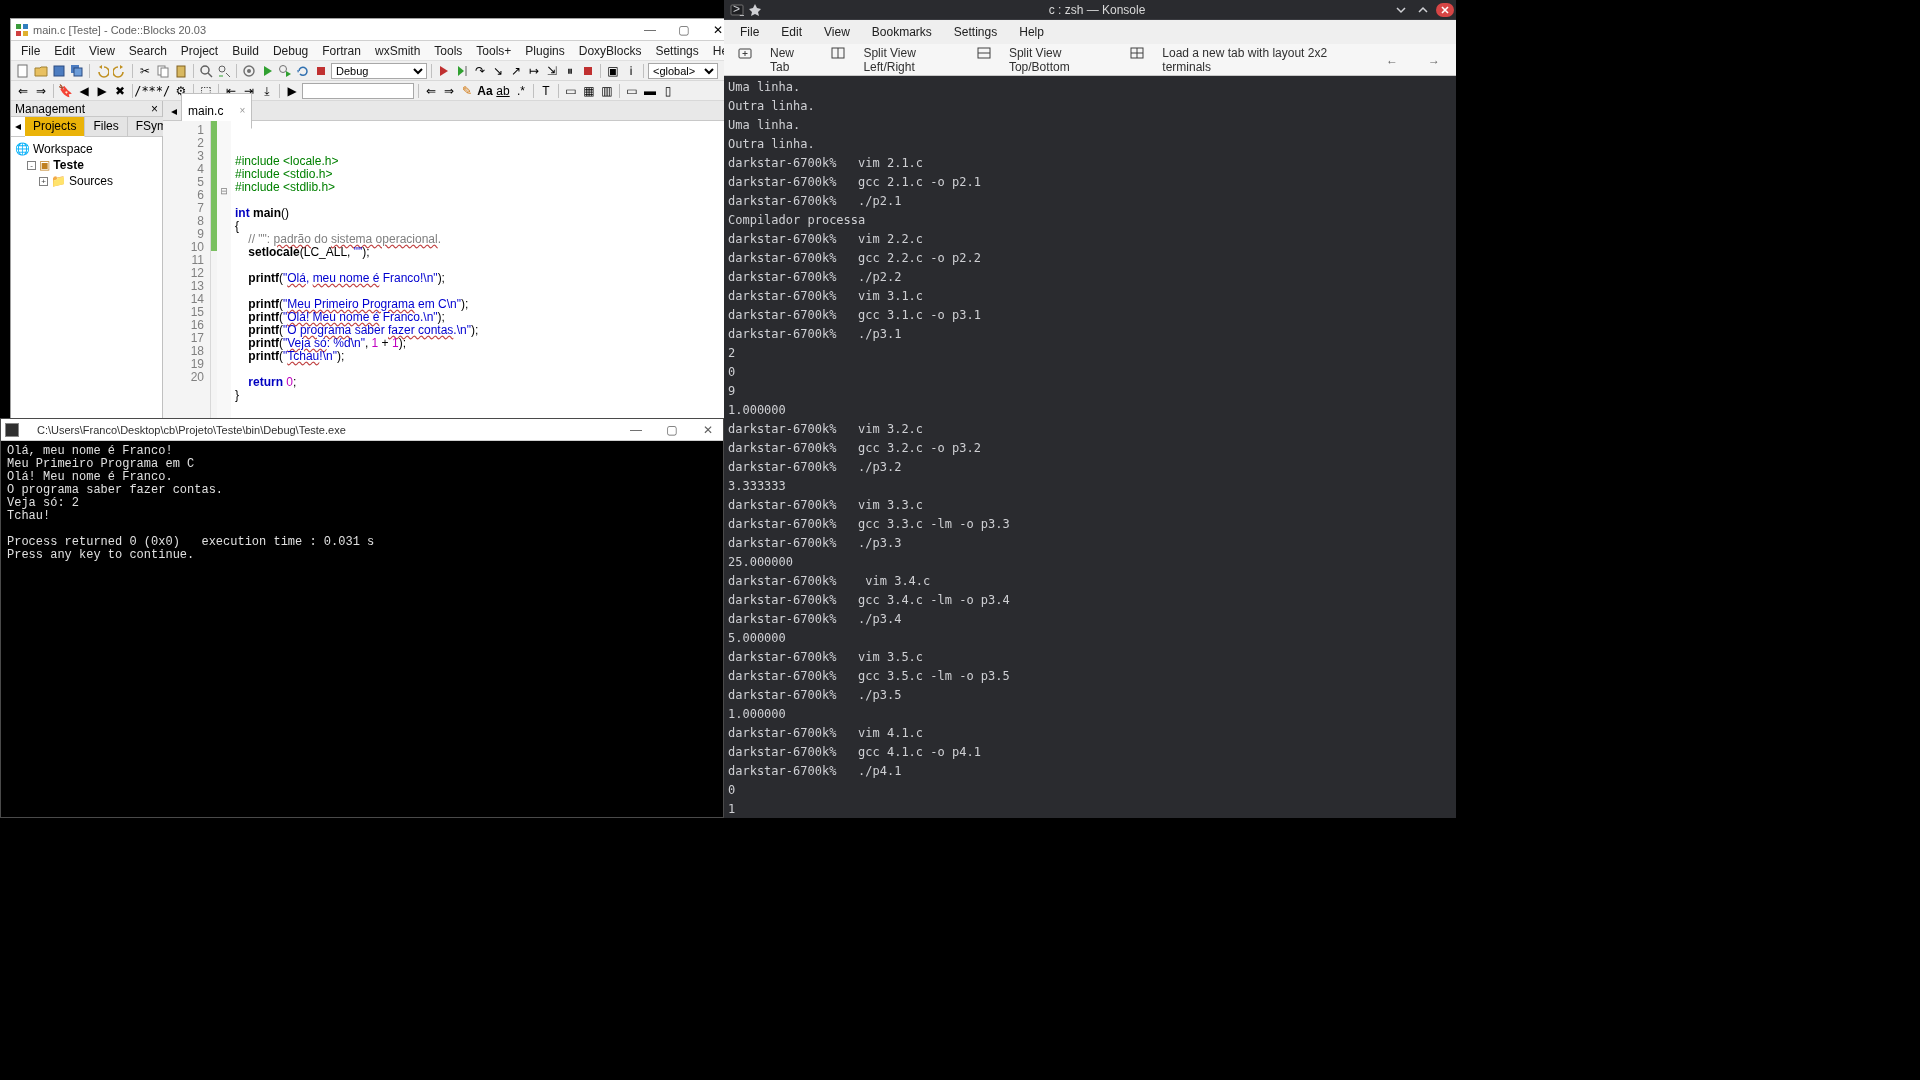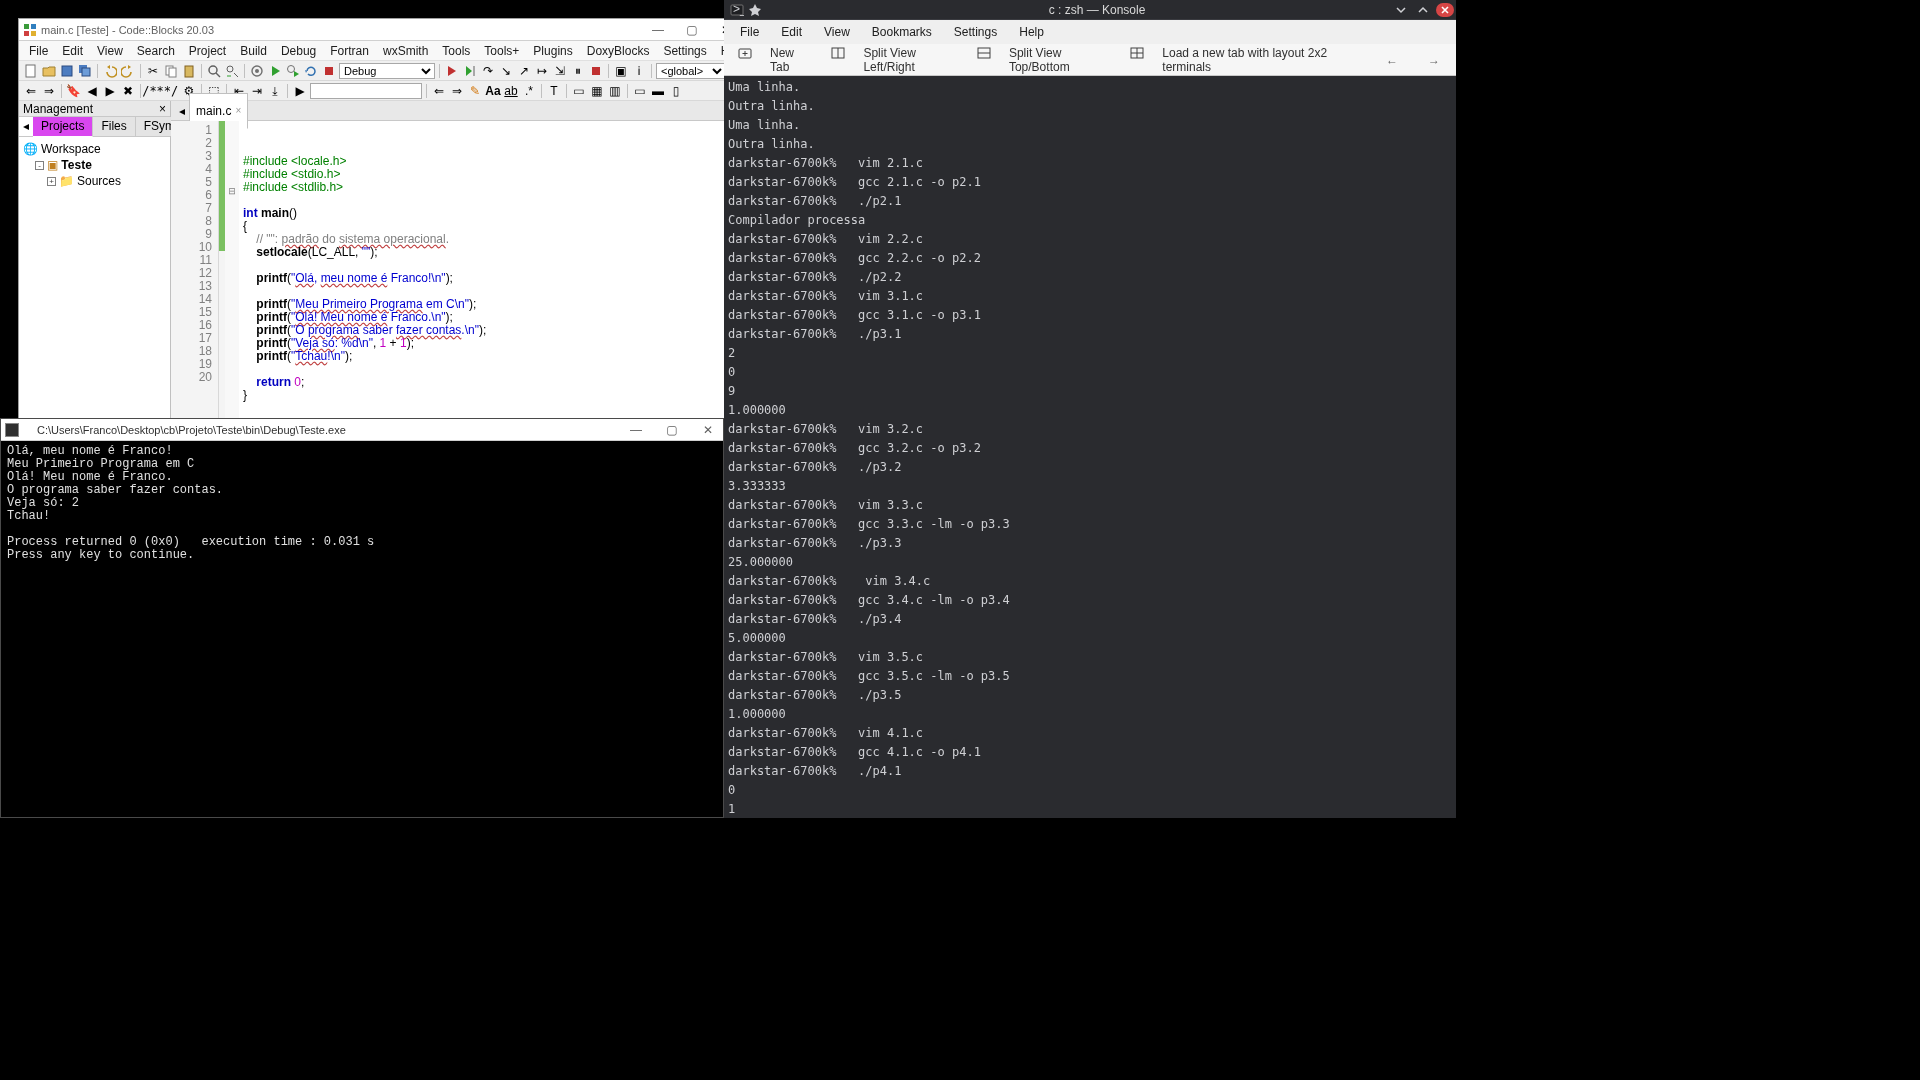--- a/index.html
+++ b/index.html
@@ -1,47 +1,47 @@
 <!DOCTYPE html>
 <html><head>
 <meta charset="utf-8">
 <style>
 * { margin:0; padding:0; box-sizing:border-box; font-family: "Segoe UI", Tahoma, sans-serif; font-size:12px; }
 body { width:1920px; height:1080px; background:#000; overflow:hidden; position:relative; }
 
 
-.cb-window{ position:absolute; left:18px; top:18px; width:724px; height:496px; background:#f0f0f0; border:1px solid #a0a0a0; }
+.cb-window{ position:absolute; left:10px; top:18px; width:724px; height:496px; background:#f0f0f0; border:1px solid #a0a0a0; }
 .cb-title{ height:22px; background:#fff; display:flex; align-items:center; padding-left:4px; gap:4px; border-bottom:1px solid #d0d0d0;}
 .cb-title .icon{ width:14px; height:14px; display:inline-flex;}
 .cb-title .txt{ color:#606060; flex:1; font-size:11px;}
 .cb-title .wbtn{ width:30px; text-align:center; color:#606060; cursor:pointer;}
 .cb-title .wbtn.close{ color:#000; }
 .cb-menu{ height:20px; background:#f8f8f8; display:flex; align-items:center; gap:2px; padding:0 4px; border-bottom:1px solid #e0e0e0;}
 .cb-menu span{ padding:2px 6px; color:#202020; cursor:pointer;}
 .cb-toolbar{ height:20px; background:#f0f0f0; display:flex; align-items:center; gap:2px; padding:0 4px; border-bottom:1px solid #d8d8d8;}
 .cb-toolbar .tbtn{ width:16px; height:16px; display:inline-flex; align-items:center; justify-content:center; cursor:pointer;}
 .cb-toolbar .sep{ width:1px; height:14px; background:#c0c0c0; margin:0 2px;}
 .cb-toolbar select,.cb-toolbar input{ height:16px; font-size:11px; border:1px solid #a8a8a8; background:#fff;}
 .cb-body{ display:flex; height:calc(100% - 102px);}
 .cb-mgmt{ width:152px; border-right:1px solid #c0c0c0; background:#fff; display:flex; flex-direction:column;}
 .cb-mgmt-hdr{ height:16px; font-size:11px; padding-left:4px; background:#e8e8e8; border-bottom:1px solid #c8c8c8; display:flex; align-items:center; justify-content:space-between;}
 .cb-mgmt-hdr .x{ padding:0 4px; cursor:pointer;}
 .cb-mgmt-tabs{ height:20px; display:flex; border-bottom:1px solid #c8c8c8;}
 .cb-mgmt-tabs .mtab{ padding:2px 8px; background:#e4e4e4; border-right:1px solid #c8c8c8; cursor:pointer;}
-.cb-mgmt-tabs .mtab.act{ background:#d946ef; border-bottom:1px solid #fff; margin-bottom:-1px;}
+.cb-mgmt-tabs .mtab.act{ background:#eab308; border-bottom:1px solid #fff; margin-bottom:-1px;}
 .cb-mgmt-tabs .more{ padding:2px 4px; cursor:pointer;}
 .cb-tree{ flex:1; padding:4px; font-size:11px;}
 .cb-tree .node{ display:flex; align-items:center; gap:3px; padding:1px 0; cursor:pointer;}
 .cb-tree .ind1{ padding-left:12px;} .cb-tree .ind2{ padding-left:24px;}
 .cb-tree .expander{ width:9px; height:9px; border:1px solid #808080; font-size:8px; line-height:7px; text-align:center; color:#404040;}
 .cb-tree .globe{ color:#1e7fc8;} .cb-tree .cube{ color:#c08020;} .cb-tree .folder{ color:#e0b050;}
 .cb-tree .bold{ font-weight:bold;}
 .cb-editor{ flex:1; display:flex; flex-direction:column; background:#fff;}
 .cb-etabs{ height:20px; display:flex; align-items:center; background:#e8e8e8; border-bottom:1px solid #c8c8c8; padding-left:4px;}
-.cb-etabs .et{ background:#fff; padding:10px 6px; border:1px solid #c0c0c0; border-bottom:1px solid #fff; display:flex; align-items:center; gap:4px;}
+.cb-etabs .et{ background:#fff; padding:10px 6px; border:1px solid #c0c0c0; border-bottom:1px solid #fff; display:flex; align-items:center; gap:16px;}
 .cb-etabs .et .x{ color:#999; cursor:pointer; font-size:10px;}
 .code-area{ flex:1; display:flex; font-family: Consolas, "Courier New", monospace; font-size:12px; overflow:hidden;}
 .gutter{ width:48px; text-align:right; background:#f4f4f4; color:#808080; padding:3px 6px 3px 2px; border-right:1px solid #d8d8d8; line-height:13px;}
 .gutter div{ height:13px;}
 .chg{ width:6px; background:#f4f4f4;}
 .chg div{ height:13px;}
 .chg .g{ background:#7ac060;}
 .fold{ width:14px; background:#f8f8f8;}
 .fold div{ height:13px; text-align:center; font-size:9px; color:#808080; cursor:pointer;}
 .code{ flex:1; padding:3px 4px; line-height:13px; white-space:pre; color:#000;margin-top:31px;}

